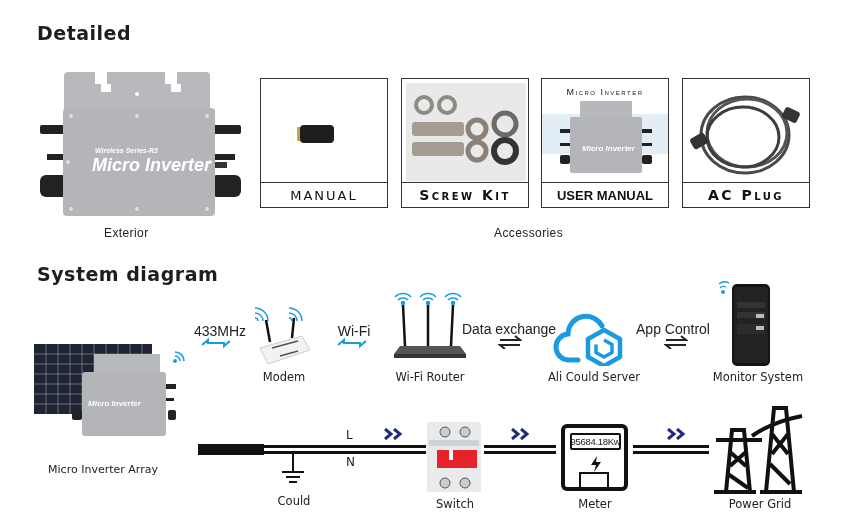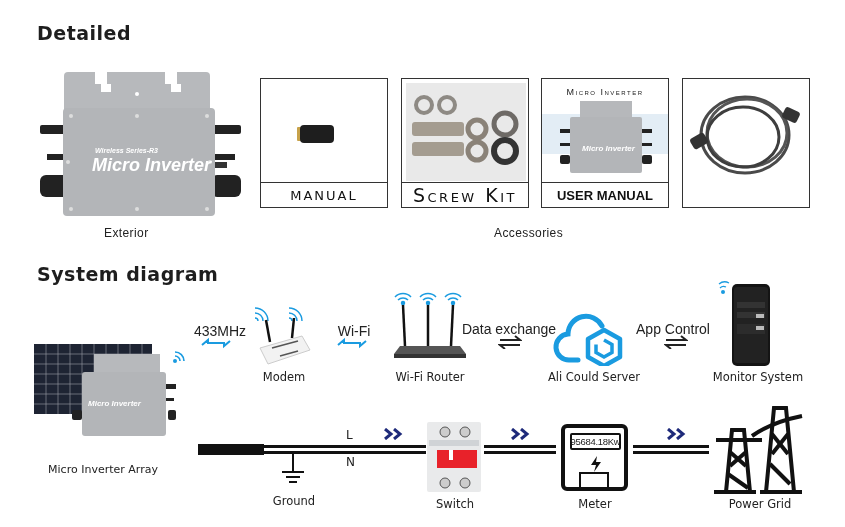--- a/index.html
+++ b/index.html
@@ -4,21 +4,21 @@
 <style>
   * { box-sizing: border-box; margin: 0; padding: 0; }
   html, body { width: 845px; height: 527px; background: #ffffff; overflow: hidden; }
   body { position: relative; font-family: "Liberation Sans", sans-serif; color: #222; }
   .abs { position: absolute; }
   .section-title { font-family: "DejaVu Sans", sans-serif; font-weight: bold; font-size: 19px; color: #1e1e1e; letter-spacing: 0.5px; }
   .caption { font-family: "Liberation Sans", sans-serif; font-size: 12px; color: #222; letter-spacing: 0.4px; }
   .acc-box { position: absolute; top: 78px; width: 128px; height: 130px; border: 1.5px solid #333; background: #fff; }
   .acc-img { position: absolute; left: 0; top: 0; width: 100%; height: 104px; overflow: hidden; }
   .acc-label { position: absolute; left: 0; bottom: 0; width: 100%; height: 25px; border-top: 1.5px solid #333; display: flex; align-items: center; justify-content: center; font-family: "DejaVu Sans", sans-serif; font-size: 13px; letter-spacing: 2px; color: #111; }
-  .acc-label.sc { font-variant: small-caps; font-weight: normal; font-size: 19px; letter-spacing: 2.5px; }
+  .acc-label.sc { font-variant: small-caps; font-weight: bold; font-size: 14px; letter-spacing: 2.5px; }
   .acc-label.plain { font-family: "Liberation Sans", sans-serif; font-weight: bold; font-size: 13px; letter-spacing: 0px; }
   .node-label { position: absolute; font-family: "DejaVu Sans", sans-serif; font-size: 11.5px; color: #222; white-space: nowrap; transform: translateX(-50%); }
   .small-label { position: absolute; font-family: Liberation Sans, sans-serif; font-size: 14px; color: #222; white-space: nowrap; transform: translateX(-50%); }
   .wire { position: absolute; height: 2.5px; background: #111; }
   svg { display: block; }
 </style>
 </head>
 <body>
 
 <div class="abs section-title" style="left:37px; top:22px;">Detailed</div>
@@ -104,20 +104,21 @@
 <div class="acc-box" style="left:682px;">
   <div class="acc-img">
     <svg width="128" height="104" viewBox="0 0 128 104">
       <ellipse cx="62" cy="56" rx="44" ry="38" fill="none" stroke="#4a4a4a" stroke-width="3"></ellipse>
       <ellipse cx="64" cy="54" rx="40" ry="34" fill="none" stroke="#555" stroke-width="3"></ellipse>
       <ellipse cx="60" cy="58" rx="36" ry="30" fill="none" stroke="#3e3e3e" stroke-width="3"></ellipse>
       <rect x="8" y="56" width="16" height="12" rx="3" fill="#333" transform="rotate(-30 16 62)"></rect>
       <rect x="100" y="30" width="16" height="12" rx="3" fill="#333" transform="rotate(25 108 36)"></rect>
     </svg>
   </div>
+  <div class="acc-label sc">AC Plug</div>
 </div>
 
 <div class="abs caption" style="left:494px; top:226px;">Accessories</div>
 
 <div class="abs section-title" style="left:37px; top:263px;">System diagram</div>
 
 <div class="abs" style="left:28px; top:340px; width:170px; height:100px;">
   <svg width="170" height="100" viewBox="0 0 170 100">
     <rect x="6" y="4" width="118" height="70" fill="#1e2433"></rect>
     <g stroke="#9aa0aa" stroke-width="0.6">
@@ -256,21 +257,21 @@
 <div class="abs" style="left:346px; top:455px; font-family:'DejaVu Sans',sans-serif; font-size:12px;">N</div>
 
 <div class="abs" style="left:278px; top:452px;">
   <svg width="30" height="36" viewBox="0 0 30 36">
     <line x1="15" y1="0" x2="15" y2="20" stroke="#111" stroke-width="2"></line>
     <line x1="4" y1="20" x2="26" y2="20" stroke="#111" stroke-width="2"></line>
     <line x1="8" y1="25" x2="22" y2="25" stroke="#111" stroke-width="2"></line>
     <line x1="11" y1="30" x2="19" y2="30" stroke="#111" stroke-width="2"></line>
   </svg>
 </div>
-<div class="node-label" style="left:294px; top:494px;">Ground</div>
+<div class="node-label" style="left:294px; top:494px;">Could</div>
 
 <div class="abs" style="left:384px; top:428px;">
   <svg width="20" height="12" viewBox="0 0 20 12">
       <path d="M1 1 l6 5 l-6 5 M10 1 l6 5 l-6 5" stroke="#1e2a7a" stroke-width="3" fill="none"></path>
     </svg>
 </div>
 
 <div class="abs" style="left:427px; top:422px;">
   <svg width="54" height="70" viewBox="0 0 54 70">
     <rect x="0" y="0" width="54" height="70" rx="2" fill="#e9eaeb"></rect>

